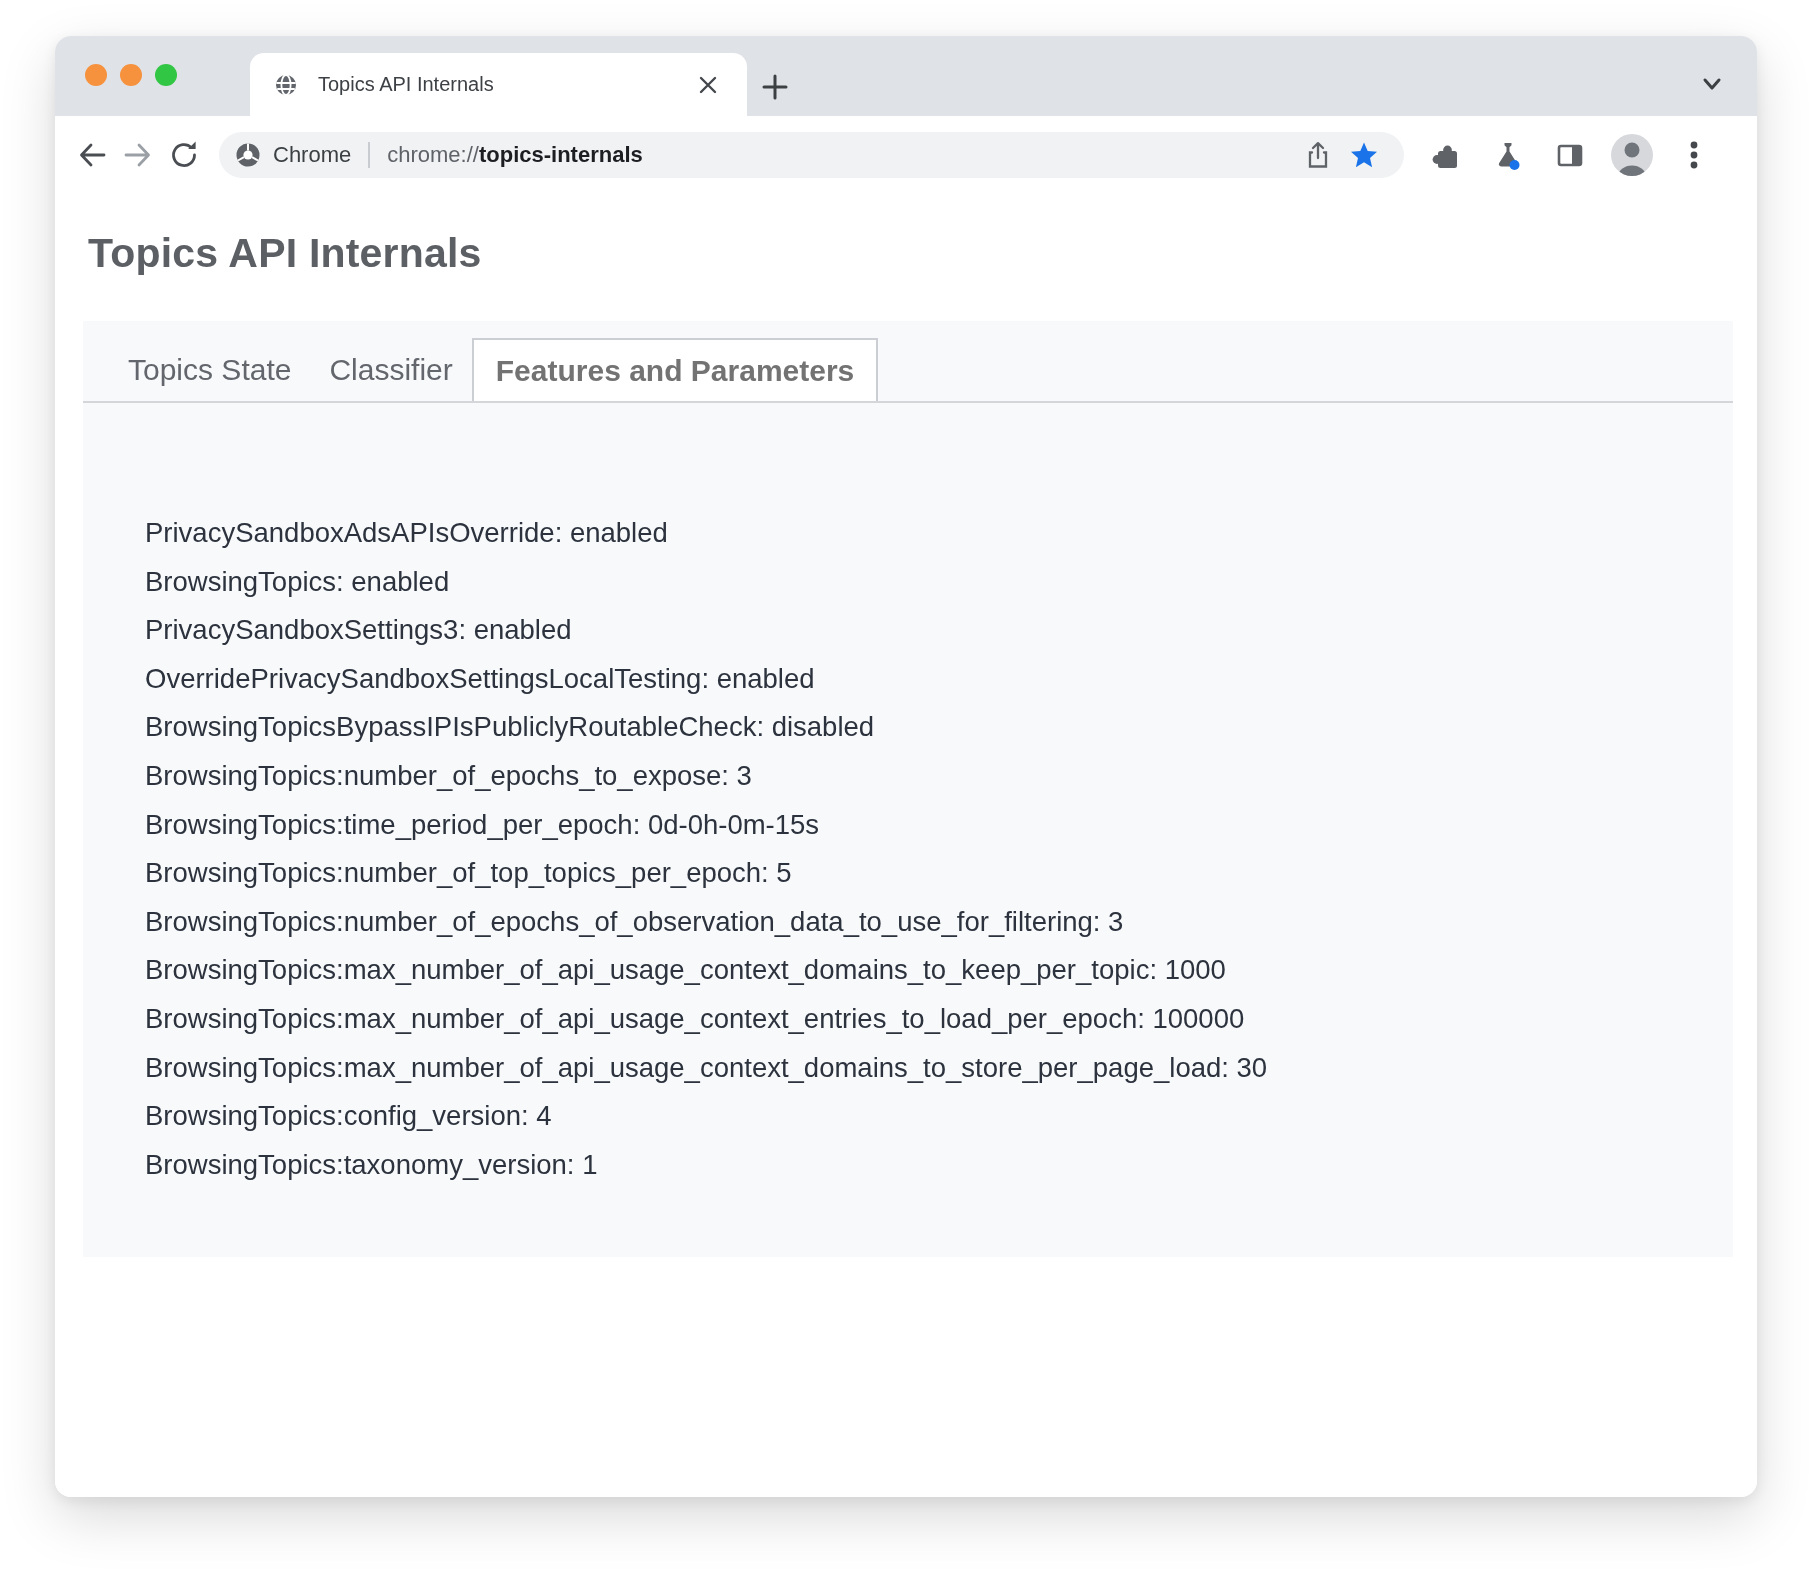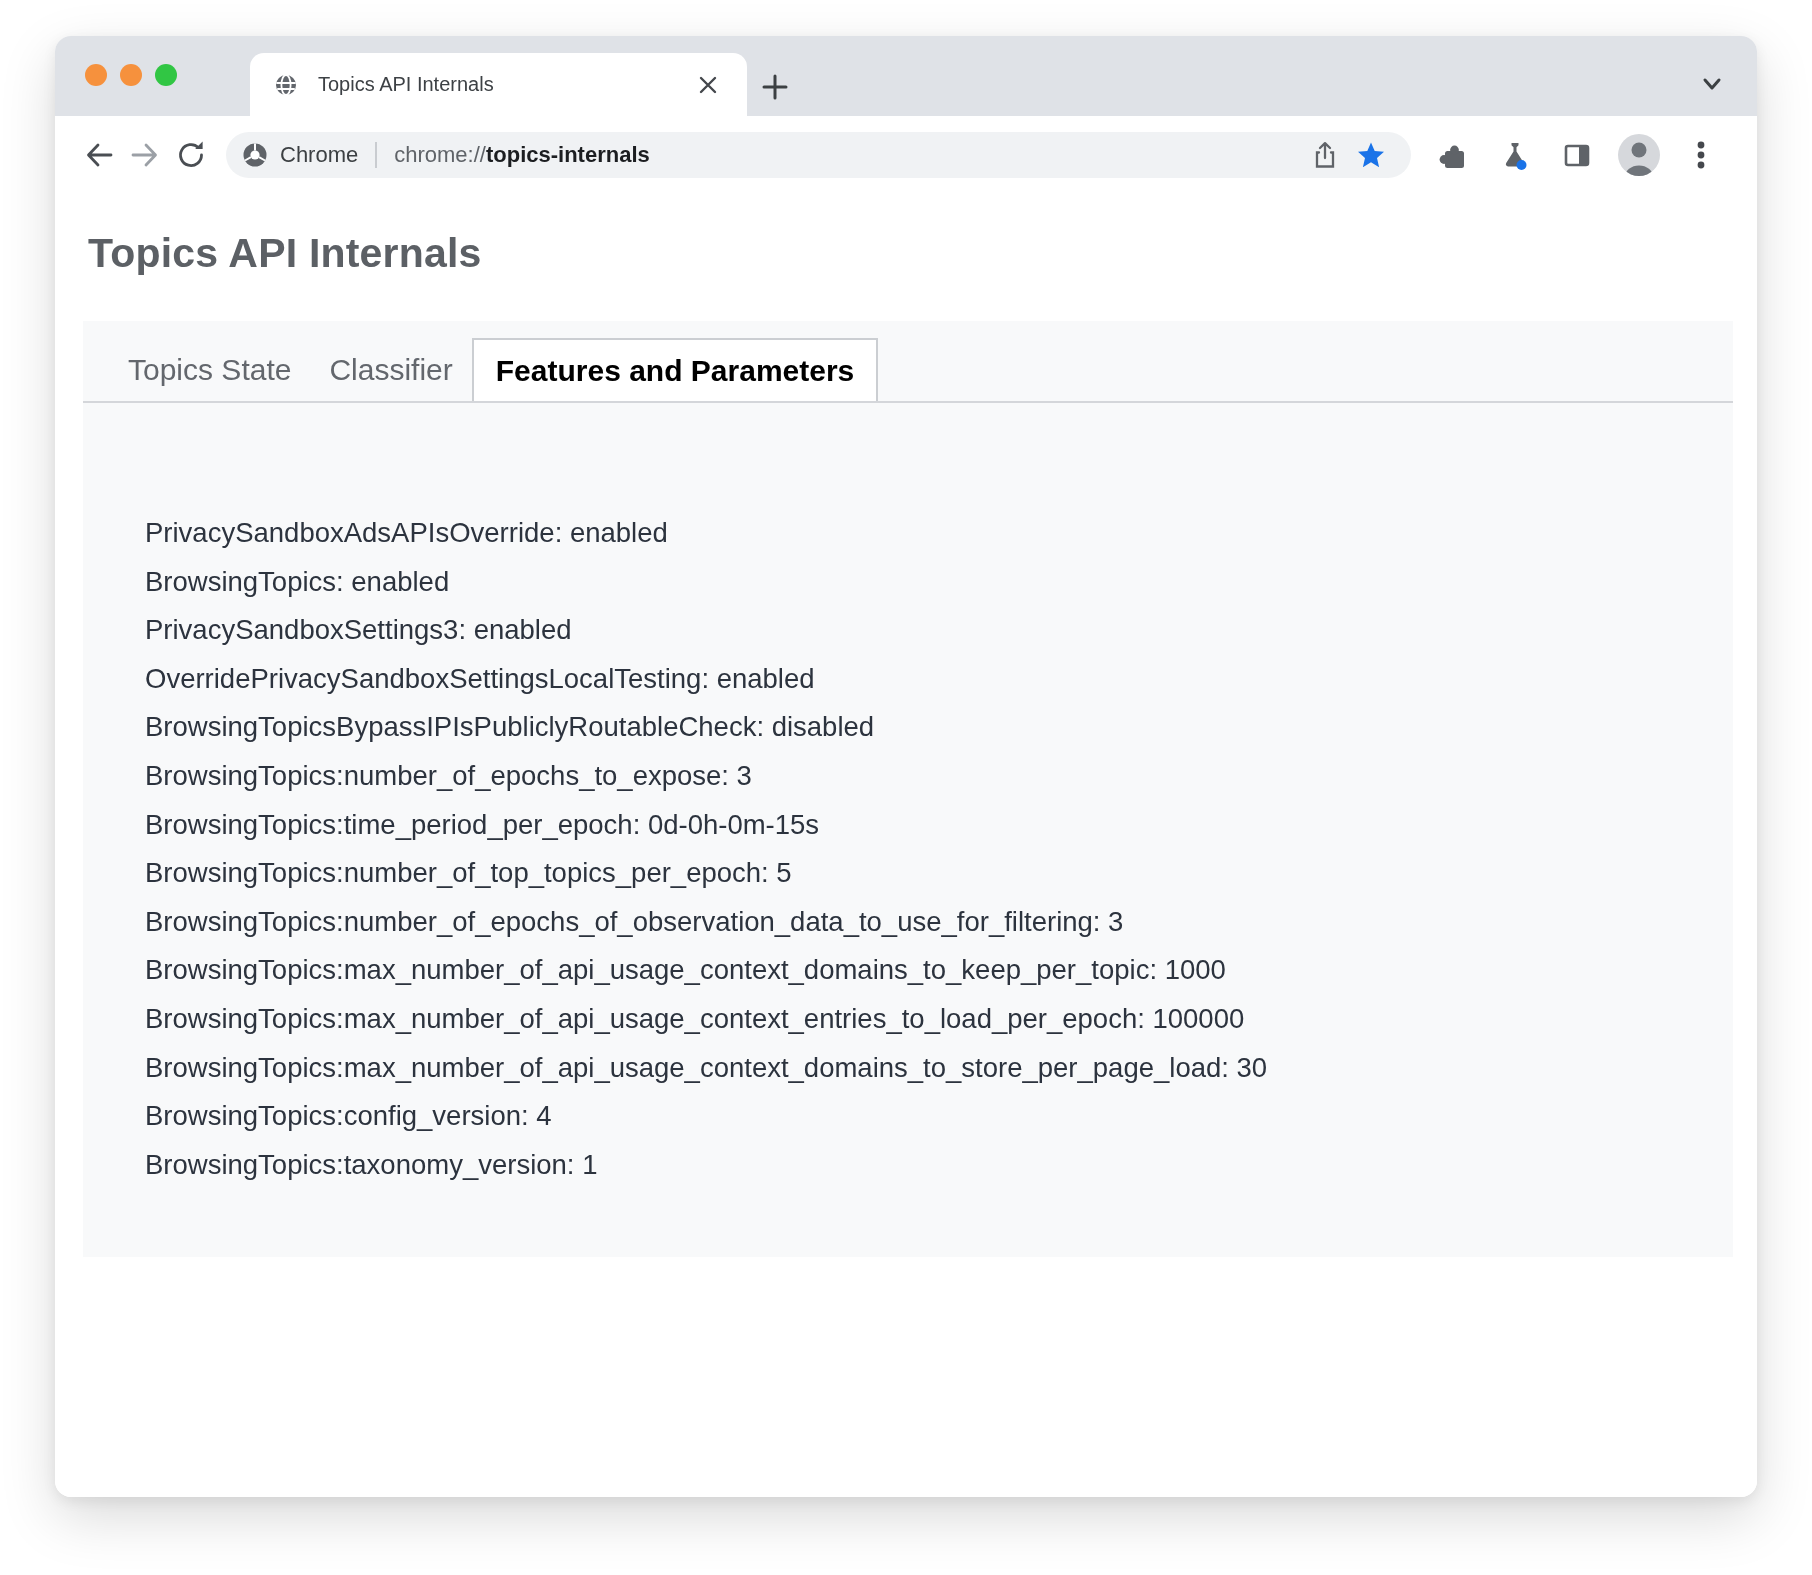--- a/index.html
+++ b/index.html
@@ -17,21 +17,21 @@
     position:absolute; left:195px; top:17px; width:497px; height:63px;
     background:#ffffff; border-radius:14px 14px 0 0;
     display:flex; align-items:center; padding:0 24px;
   }
   .browser-tab .tab-title { margin-left:20px; font-size:20px; color:#3d4145; flex:1; white-space:nowrap; overflow:hidden; }
   .icon-btn { display:flex; align-items:center; justify-content:center; background:none; border:none; cursor:pointer; }
   .close-x { width:30px; height:30px; }
   .newtab { position:absolute; left:704px; top:35px; width:32px; height:32px; }
   .strip-chevron { position:absolute; left:1642px; top:33px; width:30px; height:30px; }
   
-  .toolbar { height:78px; background:#ffffff; display:flex; align-items:center; padding:0 22px 0 14px;margin-left:7px; }
+  .toolbar { height:78px; background:#ffffff; display:flex; align-items:center; padding:0 22px 0 14px; }
   .nav-btn { width:46px; height:46px; border-radius:50%; flex:0 0 auto; }
   .omnibox {
     margin-left:12px; width:1185px; height:46px; background:#f0f2f4; border-radius:23px;
     display:flex; align-items:center; padding:0 20px 0 16px; flex:0 0 auto;
   }
   .brand { margin-left:12px; font-size:22px; color:#3c4043; }
   .omni-divider { width:2px; height:26px; background:#c9ccd0; margin:0 17px; }
   .url { font-size:22px; white-space:nowrap; }
   .url .scheme { color:#5f6368; }
   .url .host { color:#1c1e21; font-weight:700; }
@@ -42,21 +42,21 @@
   .content { background:#ffffff; height:1303px; }
   .page-title { margin:36px 0 0 33px; font-size:41px; font-weight:700; color:#5c6065; letter-spacing:.2px; }
   .panel { margin:44px 0 0 28px; width:1650px; height:936px; background:#f8f9fa; overflow:hidden; }
   .tab-row { display:flex; padding:17px 0 0 26px; border-bottom:2px solid #d4d6da; }
   .ui-tab {
     height:63px; display:flex; align-items:center; padding:0 19px;
     font-size:30px; color:#63676d; cursor:pointer; white-space:nowrap;
   }
   .ui-tab.active {
     background:#ffffff; border:2px solid #cbced2; border-bottom:none; margin-bottom:-2px;
-    padding:0 22px; font-weight:700; color:#000000;
+    padding:0 22px; font-weight:700; color:#737373;
   }
   .feature-list { padding:106px 30px 0 62px; }
   .feature-row { font-size:27.5px; line-height:48.6px; color:#2c333e; white-space:nowrap; }
   svg { display:block; }
 </style>
 </head>
 <body>
 
 <div class="window">
 

